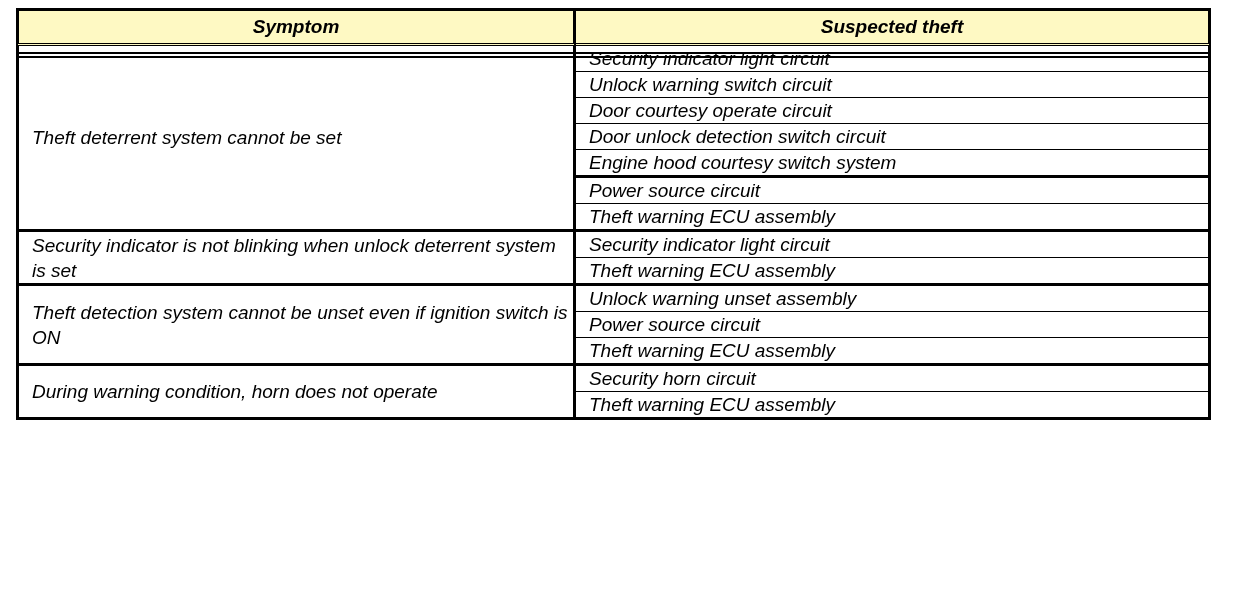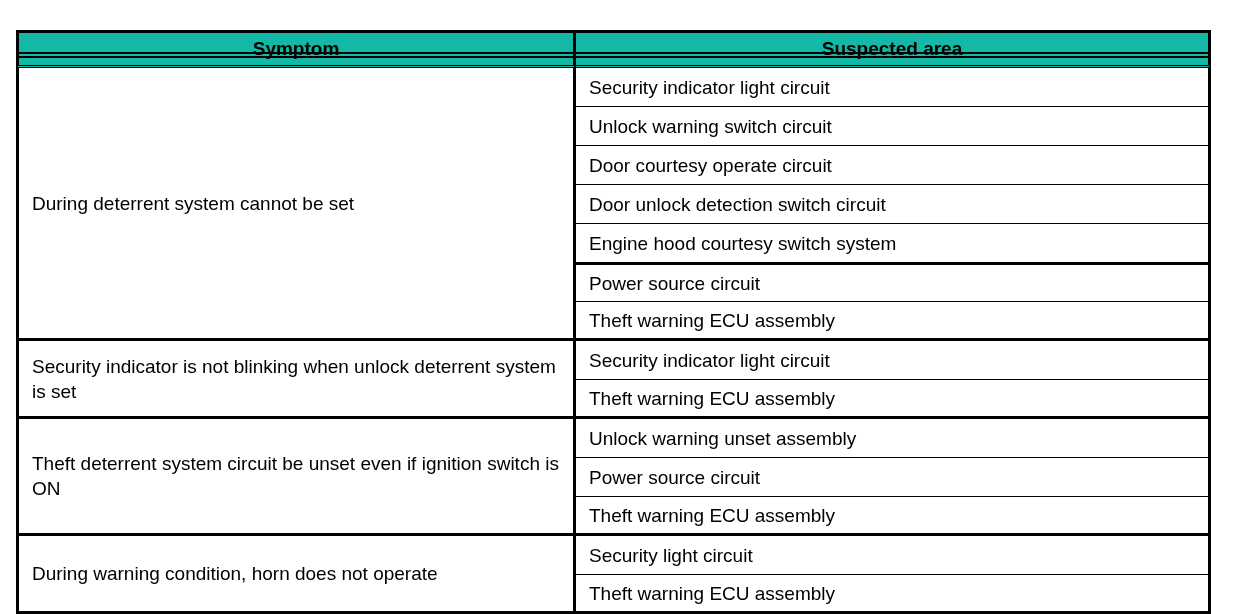--- a/index.html
+++ b/index.html
@@ -19,26 +19,27 @@
     position: relative;
     width: 1248px;
     height: 614px;
     background: #ffffff;
   }
 
   
   .sym-table {
     position: absolute;
     left: 16px;
-    top: 30px;
+    top: 8px;
     width: 1195px;
     border-collapse: separate;
     border-spacing: 0;
-    background: #14b8a6;
+    background: #fef9c3;
     table-layout: fixed;
+    font-style: italic;
   }
 
   .sym-table .col-symptom  { width: 560px; }
   .sym-table .col-area     { width: 635px; }
 
   
   thead th {
     height: 38px;
     font-size: 19px;
     font-weight: bold;
@@ -90,21 +91,21 @@
 
   td.symptom-cell {
     border-left: 3px solid #000;
     border-right: 3px solid #000;
     height: auto;
   }
 
   td.area-cell {
     border-right: 3px solid #000;
     border-bottom: 1.5px solid #000;
-    height: 39px;
+    height: 26px;
   }
 
   
   tr.group-end td.area-cell,
   tr.group-end td.symptom-cell {
     border-bottom: 3px solid #000;
   }
   tr.last-row td.area-cell,
   tr.last-row td.symptom-cell {
     border-bottom: 3px solid #000;
@@ -125,27 +126,27 @@
 <div id="page">
 
   <table class="sym-table">
     <colgroup>
       <col class="col-symptom">
       <col class="col-area">
     </colgroup>
     <thead>
       <tr>
         <th class="th-symptom">Symptom</th>
-        <th class="th-area">Suspected area</th>
+        <th class="th-area">Suspected theft</th>
       </tr>
     </thead>
     <tbody id="table-body">
         <tr>
           <td class="symptom-cell" rowspan="7" style="border-bottom: 3px solid rgb(0, 0, 0);">
-            <span class="cell-text">During deterrent system cannot be set</span>
+            <span class="cell-text">Theft deterrent system cannot be set</span>
           </td>
           <td class="area-cell">
             <span class="cell-text">Security indicator light circuit</span>
           </td>
         </tr>
         <tr>
           <td class="area-cell">
             <span class="cell-text">Unlock warning switch circuit</span>
           </td>
         </tr>
@@ -182,42 +183,42 @@
             <span class="cell-text">Security indicator light circuit</span>
           </td>
         </tr>
         <tr class="group-end">
           <td class="area-cell">
             <span class="cell-text">Theft warning ECU assembly</span>
           </td>
         </tr>
         <tr>
           <td class="symptom-cell" rowspan="3" style="border-bottom: 3px solid rgb(0, 0, 0);">
-            <span class="cell-text">Theft deterrent system circuit be unset even if ignition switch is ON</span>
+            <span class="cell-text">Theft detection system cannot be unset even if ignition switch is ON</span>
           </td>
           <td class="area-cell">
             <span class="cell-text">Unlock warning unset assembly</span>
           </td>
         </tr>
         <tr>
           <td class="area-cell">
             <span class="cell-text">Power source circuit</span>
           </td>
         </tr>
         <tr class="group-end">
           <td class="area-cell">
             <span class="cell-text">Theft warning ECU assembly</span>
           </td>
         </tr>
         <tr>
           <td class="symptom-cell" rowspan="2" style="border-bottom: 3px solid rgb(0, 0, 0);">
             <span class="cell-text">During warning condition, horn does not operate</span>
           </td>
           <td class="area-cell">
-            <span class="cell-text">Security light circuit</span>
+            <span class="cell-text">Security horn circuit</span>
           </td>
         </tr>
         <tr class="last-row">
           <td class="area-cell">
             <span class="cell-text">Theft warning ECU assembly</span>
           </td>
         </tr>
       </tbody>
   </table>
 

